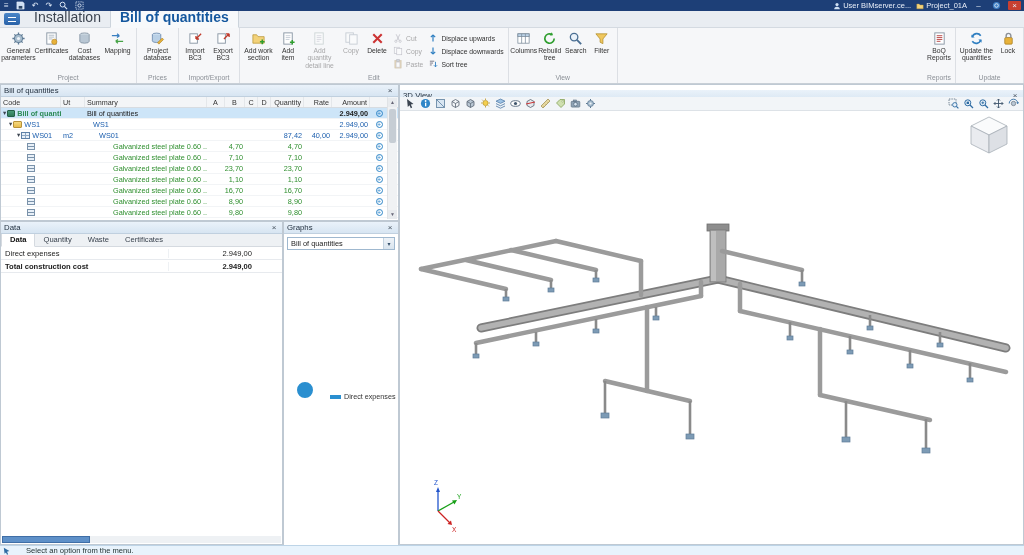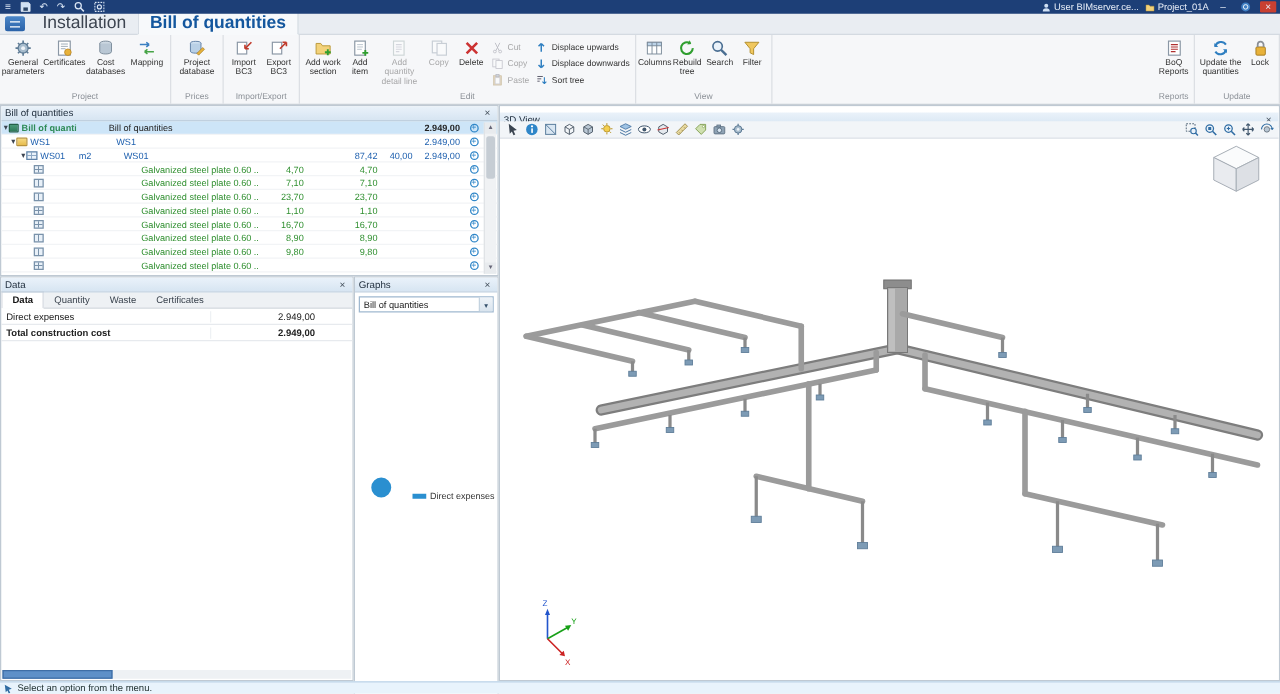--- a/index.html
+++ b/index.html
@@ -91,21 +91,21 @@
 .glegend{position:absolute;left:46px;top:170px;display:flex;align-items:center;gap:3px;font-size:7.2px;color:#333}
 .glegend .sw{width:11px;height:4px;background:#2a8fd0}
 
 
 .v3tools{position:absolute;top:12px;left:0;right:0;height:14px;background:#f2f5f8;border-bottom:1px solid #dde2e7;display:flex;align-items:center;gap:3px;padding:0 4px;z-index:5}
 .ticon{width:12px;height:12px;display:flex;align-items:center;justify-content:center;cursor:default}
 .ticon svg{width:11px;height:11px;display:block}
 .scene{position:absolute;inset:0;width:625px;height:461px;background:#fff;z-index:1}
 
 
-.statusbar{position:absolute;top:545px;left:0;width:1024px;height:10px;background:#e8f3fc;border-top:1px solid #bdd4e7;display:flex;align-items:center;font-size:7.6px;color:#233;padding-left:3px;gap:3px;z-index:30}
+.statusbar{position:absolute;top:545px;left:0;width:1024px;height:10px;background:#e8f3fc;border-top:1px solid #bdd4e7;display:flex;align-items:center;font-size:7.6px;color:#233;padding-left:3px;gap:15px;z-index:30}
 .statusbar svg{width:8px;height:8px}
 </style>
 </head>
 <body>
 
 <div class="titlebar">
   <div class="tb-icons">
     <span class="tb-ic">≡</span>
     <span class="tb-ic">
         <svg viewBox="0 0 10 10" width="9" height="9">
@@ -391,20 +391,33 @@
   </div>
 </div>
 
 <div class="workspace">
 
   <div class="panel p-boq">
     <div class="phead">
       <span>Bill of quantities</span>
       <span class="x">×</span>
     </div>
+    <div class="thead">
+      <div class="w-code">Code</div>
+      <div class="w-ut">Ut</div>
+      <div class="w-sum">Summary</div>
+      <div class="w-a cen">A</div>
+      <div class="w-b cen">B</div>
+      <div class="w-cc cen">C</div>
+      <div class="w-d cen">D</div>
+      <div class="w-qty num">Quantity</div>
+      <div class="w-rate num">Rate</div>
+      <div class="w-amt num">Amount</div>
+      <div class="w-plus"></div>
+    </div>
 
     <div class="trow sel">
       <div class="c w-code">
           <span class="exp"></span>
           <span class="ric ic-book"></span>
           <span class="rootc">Bill of quantities</span>
         </div>
       <div class="c w-ut"></div>
       <div class="c w-sum">Bill of quantities</div>
       <div class="c w-a"></div>

